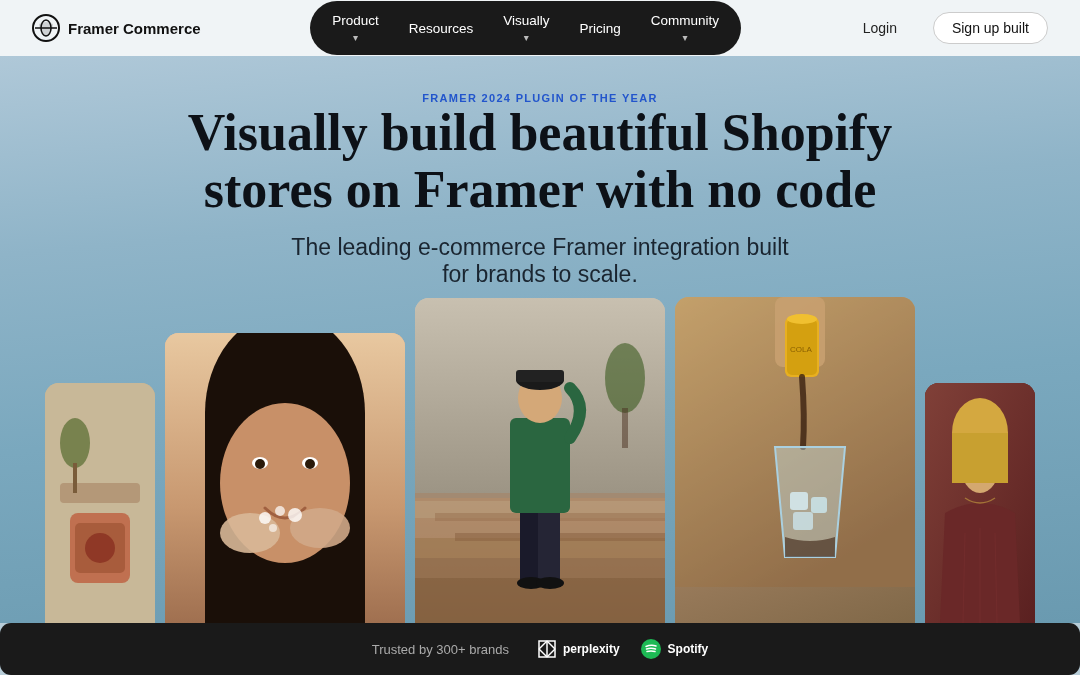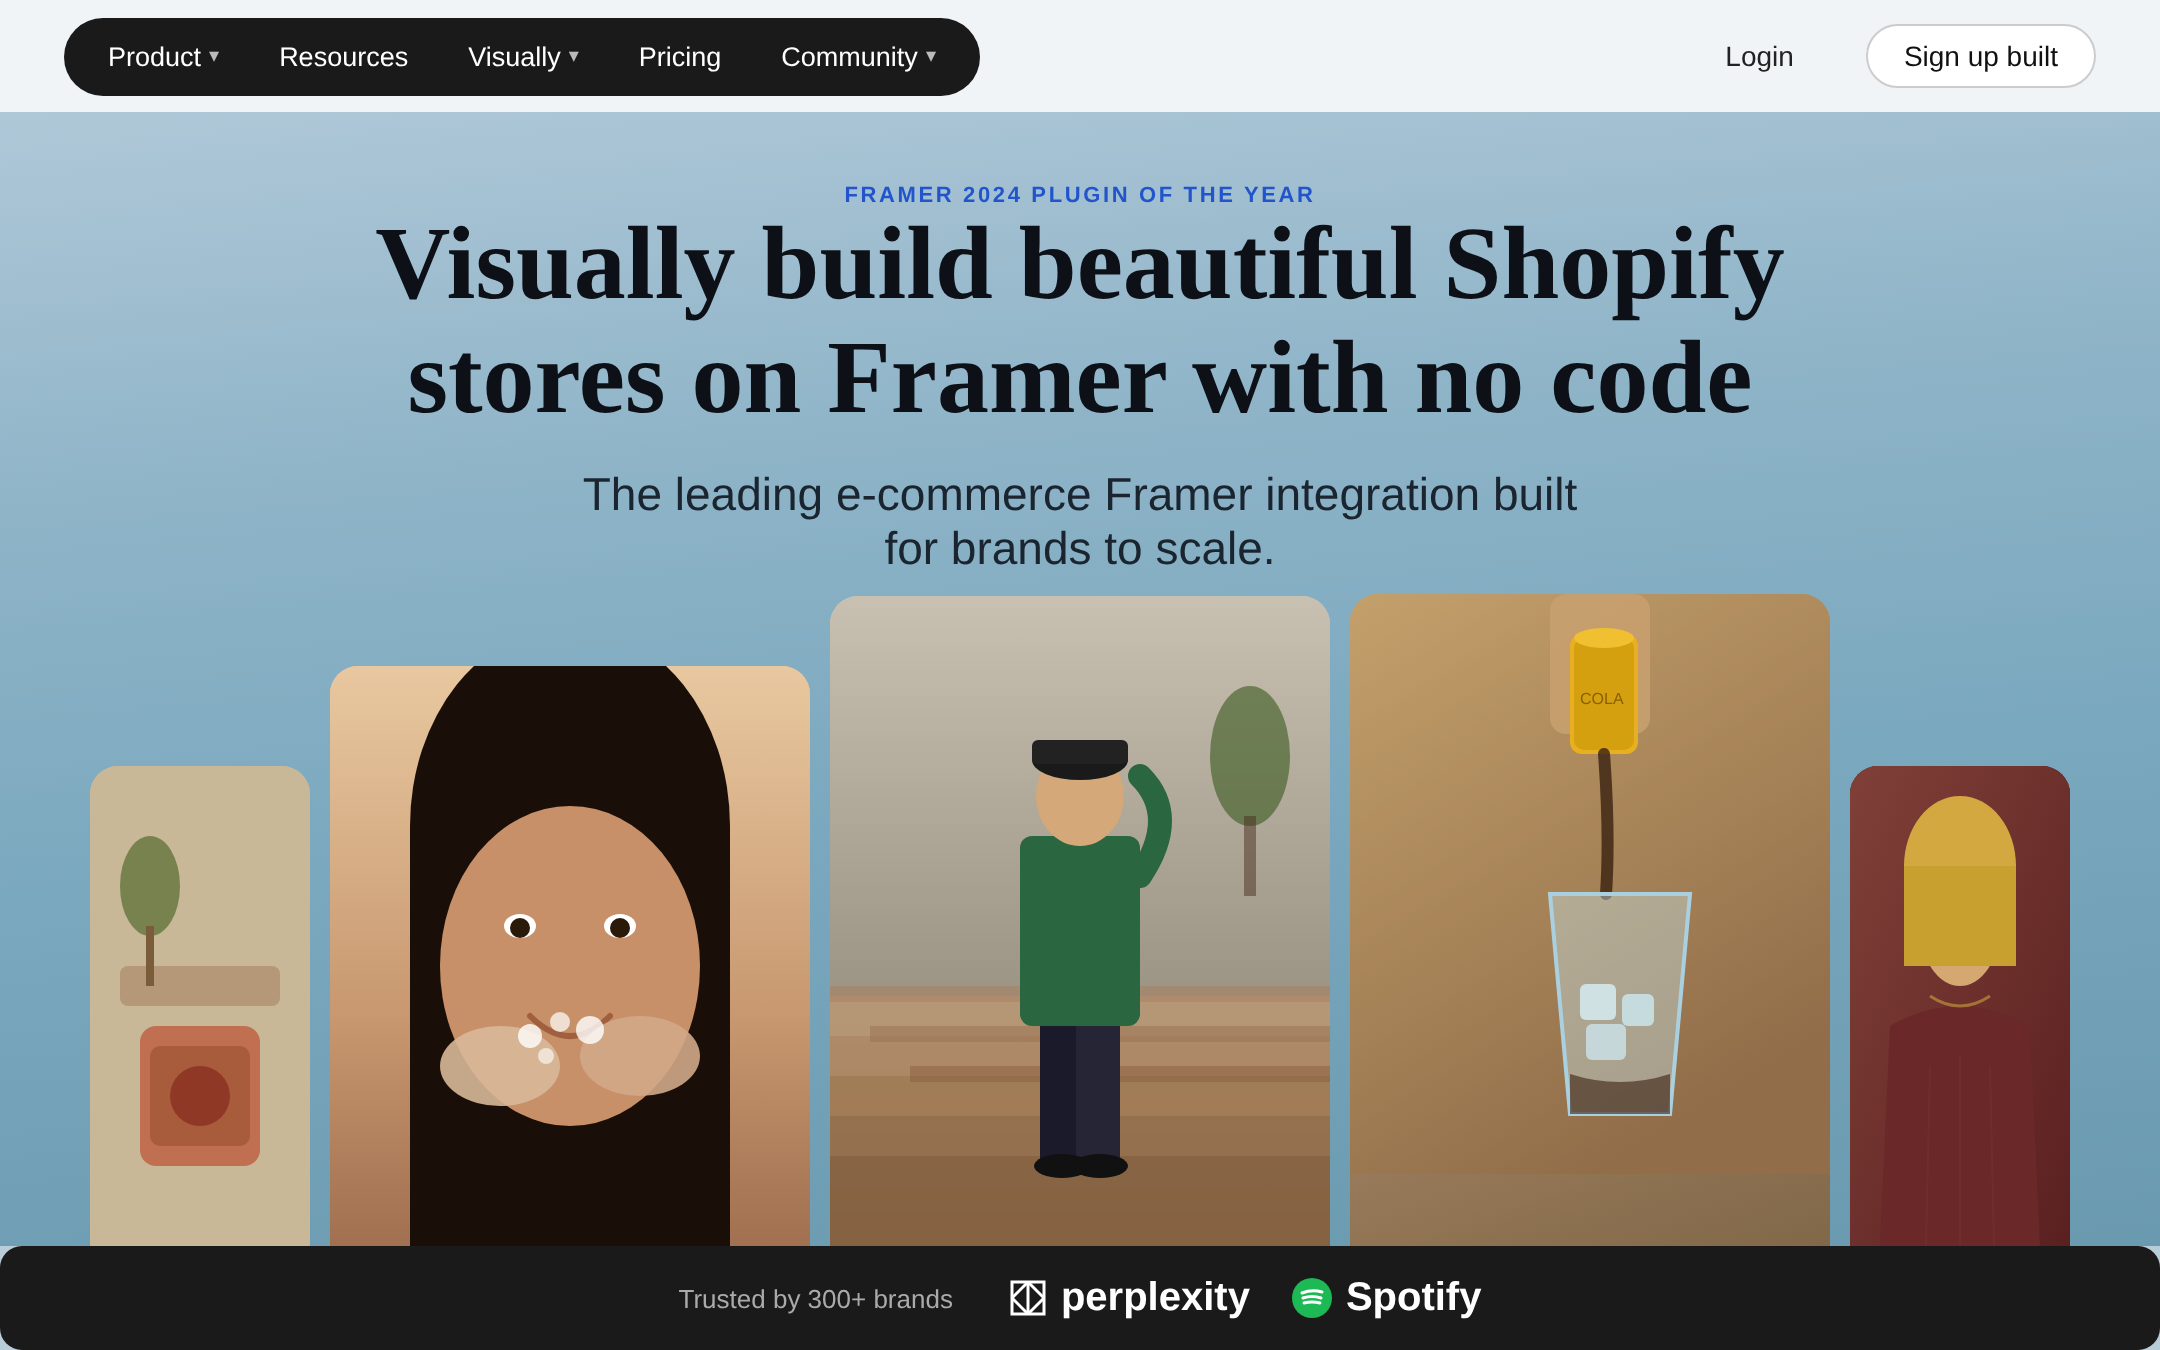--- a/index.html
+++ b/index.html
@@ -47,20 +47,21 @@
     .nav-item {
       color: #fff;
       font-size: 13.5px;
       padding: 6px 14px;
       border-radius: 999px;
       cursor: pointer;
       display: flex;
       align-items: center;
       gap: 4px;
       white-space: nowrap;
+      flex-direction: column;
     }
     .nav-chevron {
       font-size: 10px;
       opacity: 0.7;
     }
     .navbar-right {
       display: flex;
       gap: 24px;
     }
     .btn-login {
@@ -188,38 +189,47 @@
     .footer-logos {
       display: flex;
       align-items: center;
       gap: 20px;
     }
     .brand-logo {
       display: flex;
       align-items: center;
       gap: 6px;
       color: #fff;
-      font-size: 20px;
+      font-size: 12px;
       font-weight: 600;
     }
     .perplexity-icon {
       width: 20px;
       height: 20px;
       display: inline-block;
     }
     .spotify-icon {
       width: 22px;
       height: 22px;
       display: inline-block;
     }
   </style>
 </head>
 <body>
 
 <nav class="navbar">
+  <div class="navbar-logo">
+    <svg class="logo-icon" viewBox="0 0 28 28" fill="none">
+      <circle cx="14" cy="14" r="13" stroke="#111" stroke-width="2" fill="none"></circle>
+      <path d="M7 10 Q14 6 21 10 Q21 18 14 22 Q7 18 7 10Z" fill="#111" opacity="0.15"></path>
+      <ellipse cx="14" cy="14" rx="5" ry="8" fill="none" stroke="#111" stroke-width="1.5"></ellipse>
+      <line x1="3" y1="14" x2="25" y2="14" stroke="#111" stroke-width="1.5"></line>
+    </svg>
+    <span class="logo-text">Framer Commerce</span>
+  </div>
 
   <div class="navbar-center">
     <div class="nav-item">
       <span>Product</span>
       <span class="nav-chevron">▾</span>
     </div>
     <div class="nav-item">
       <span>Resources</span>
     </div>
     <div class="nav-item">

